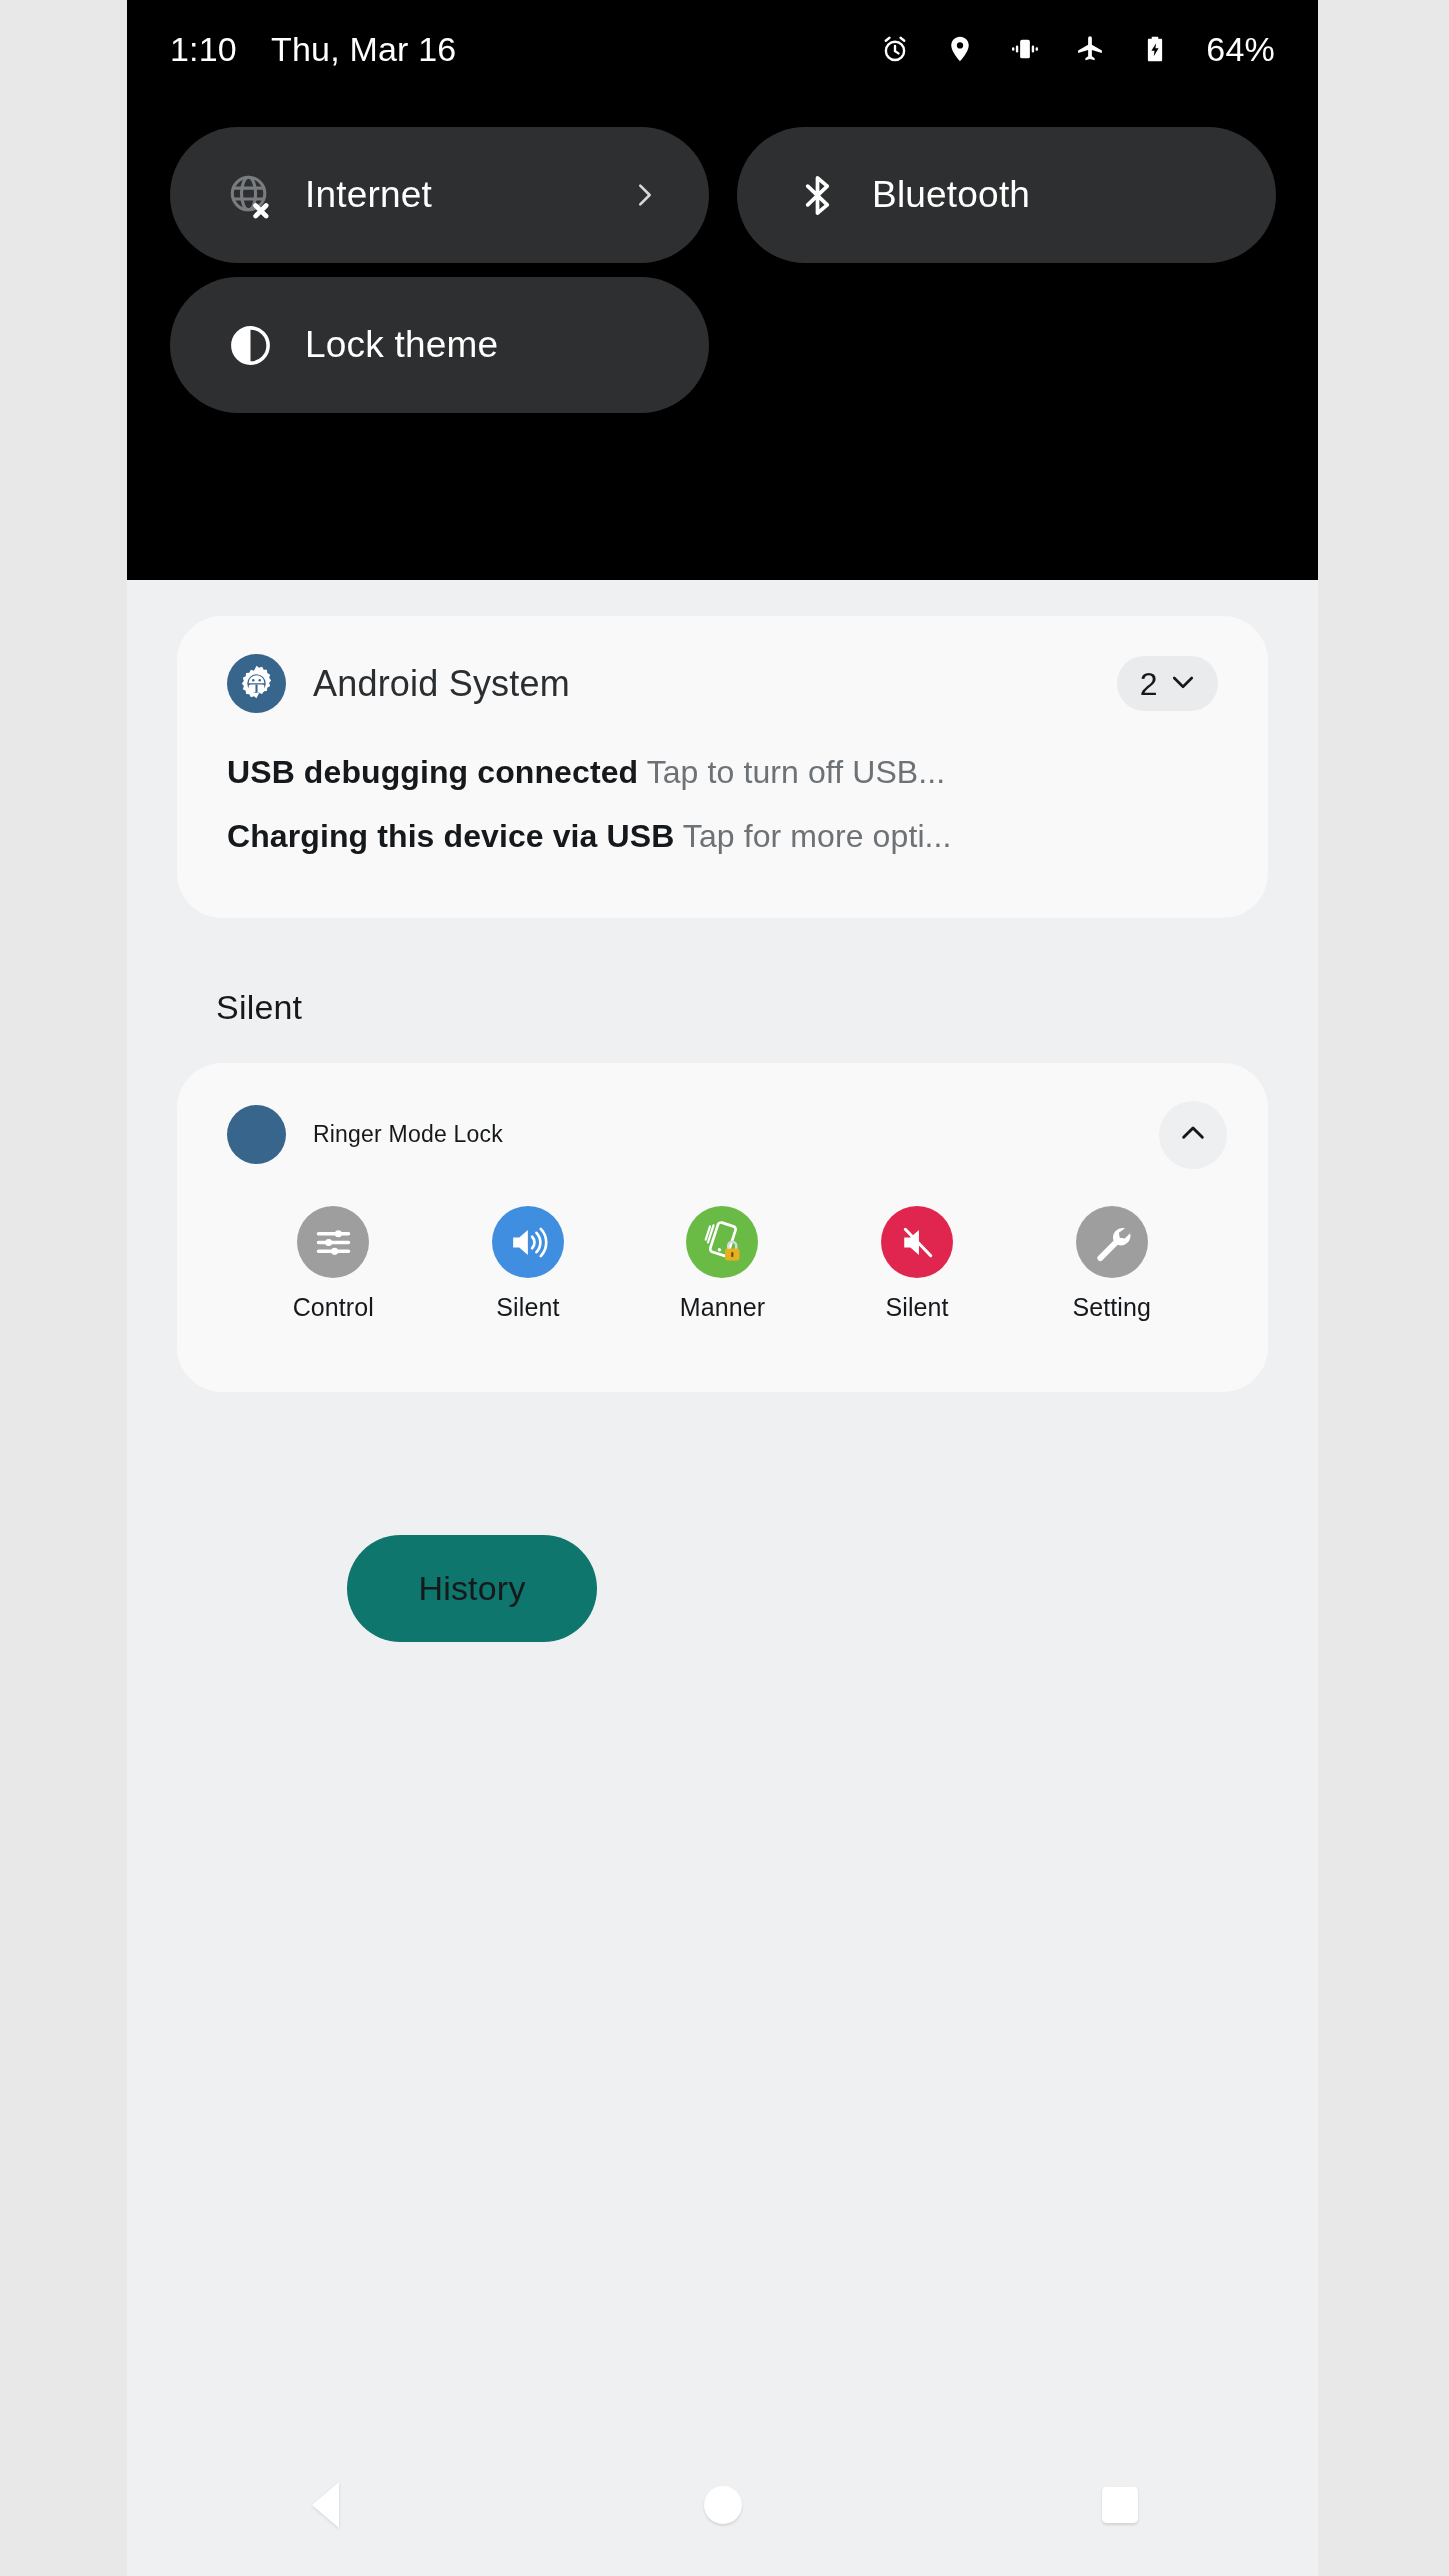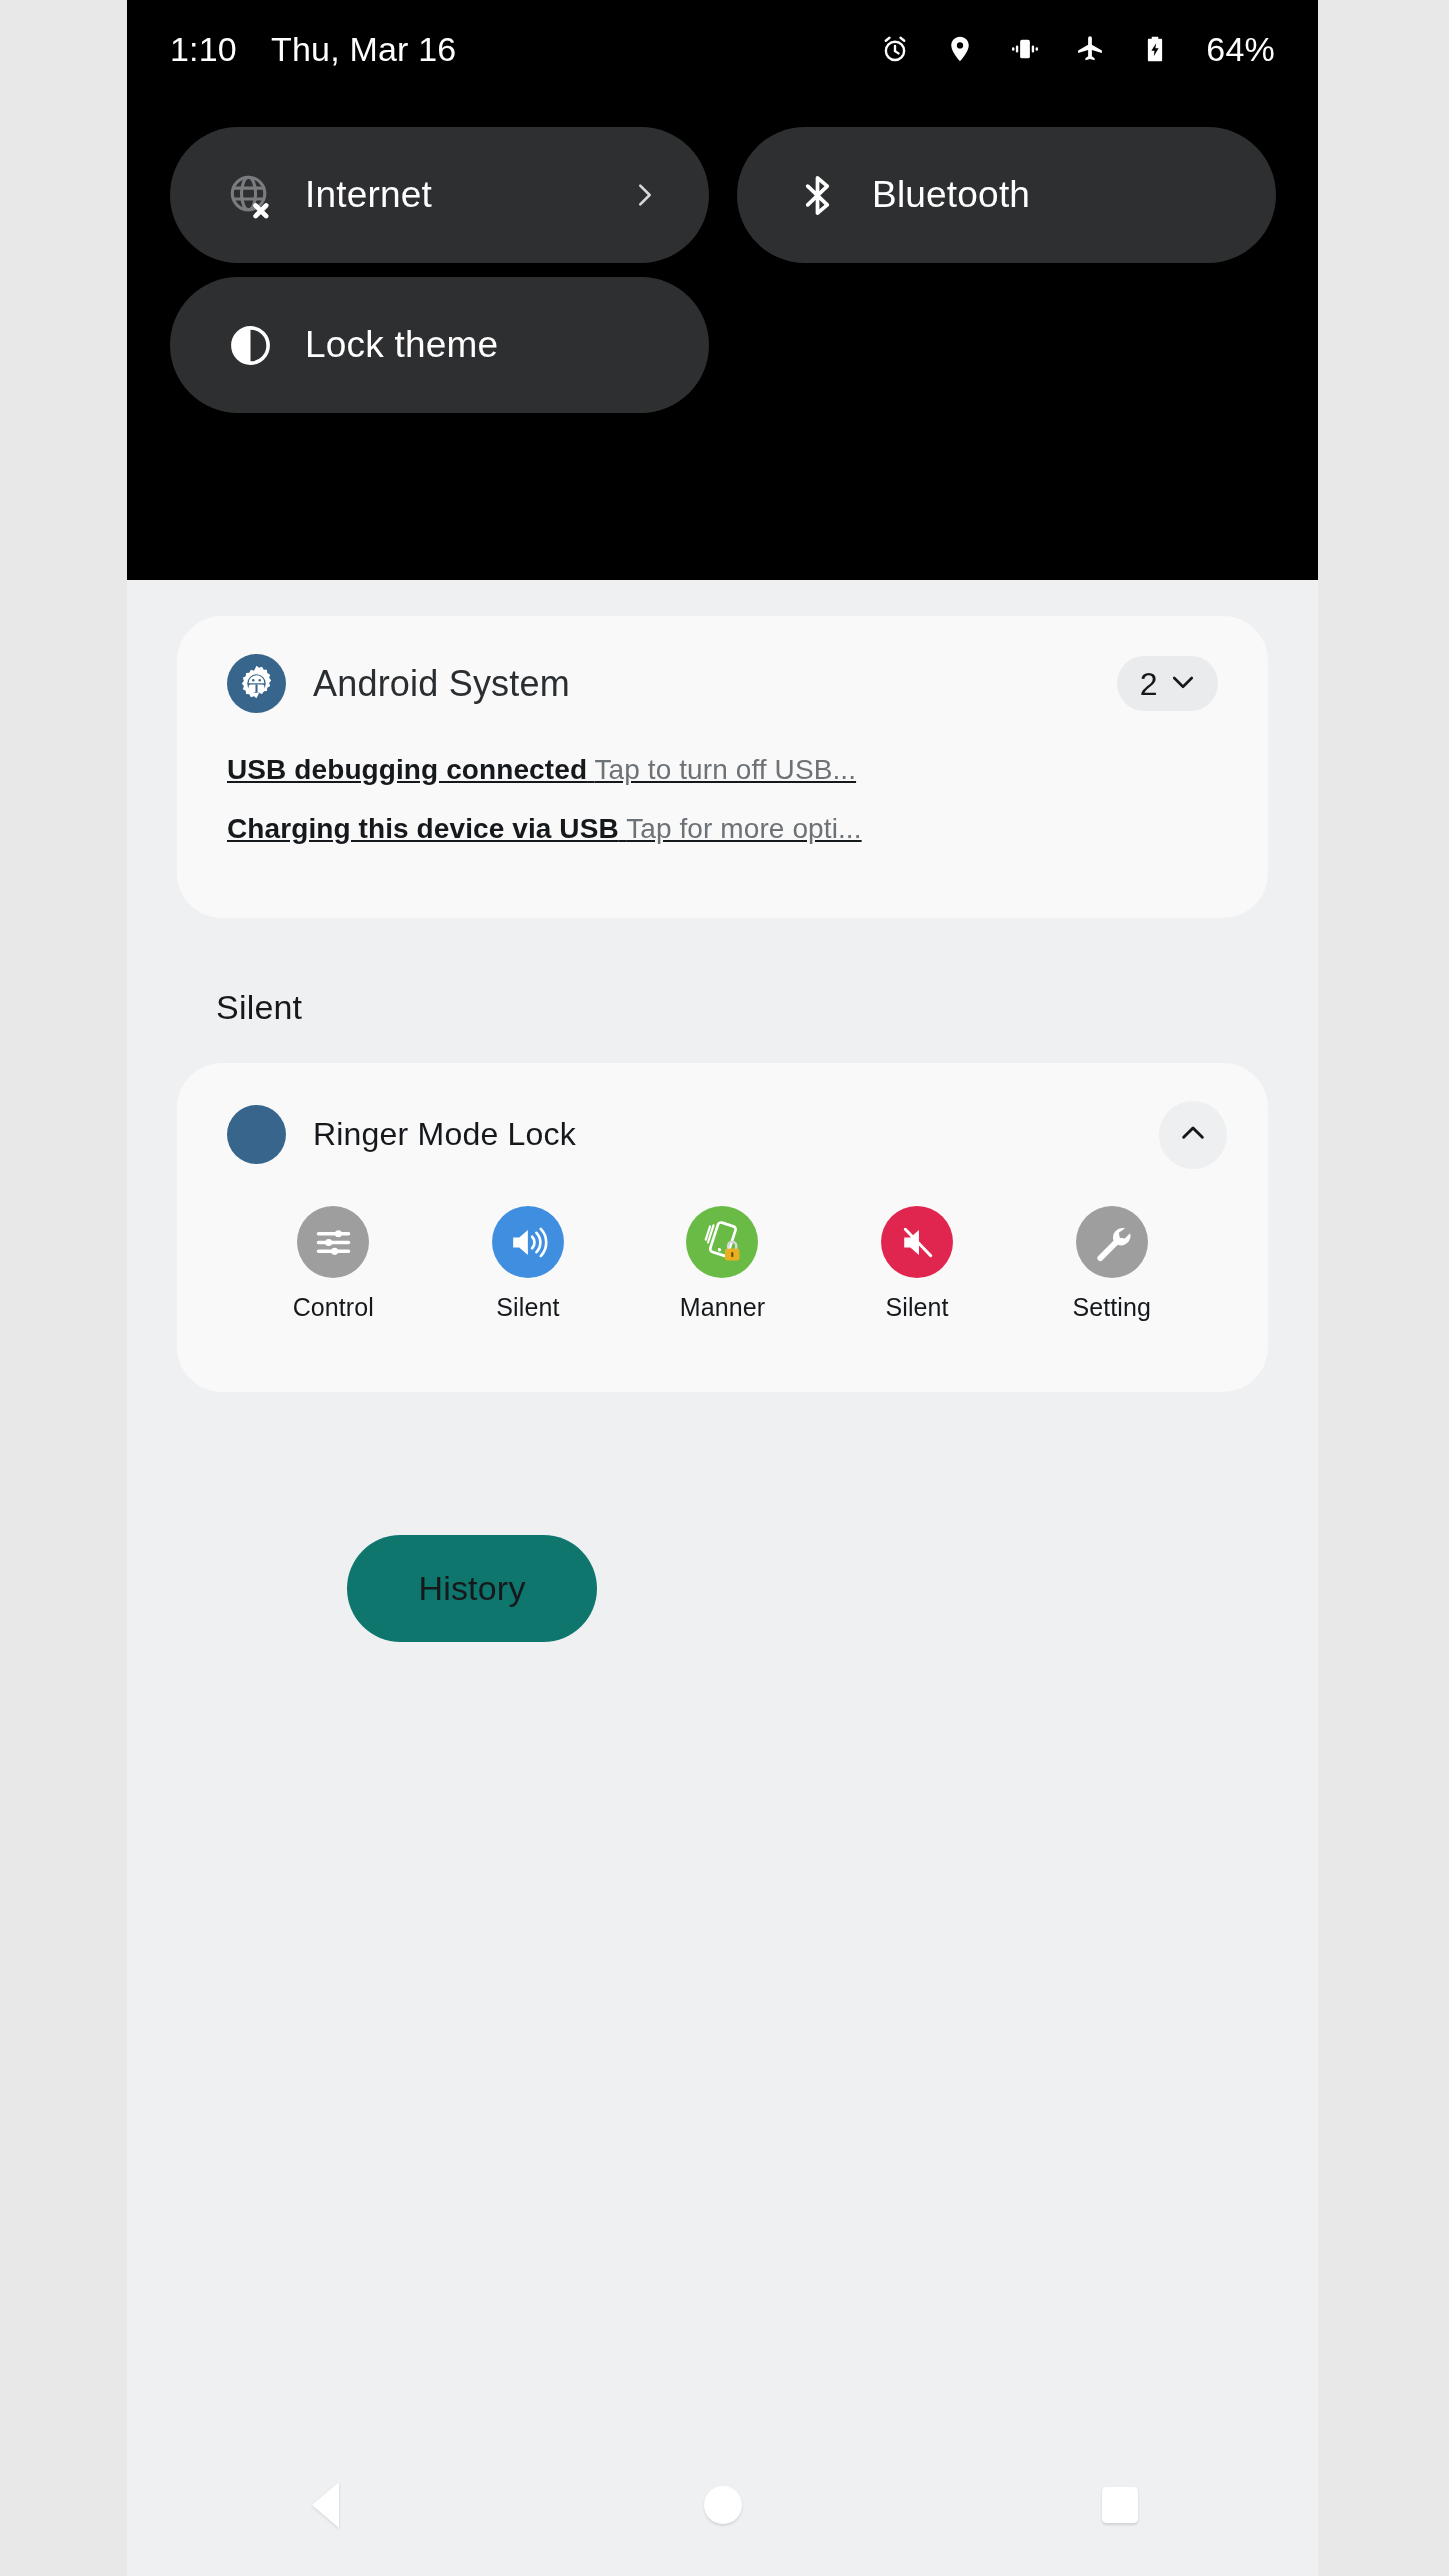--- a/index.html
+++ b/index.html
@@ -174,27 +174,26 @@
     background: #e9ebec;
     border-radius: 36px;
     padding: 10.7px 19.7px 10.7px 23px;
   }
   .count-chip .num {
     font-size: 32px;
     color: #16191c;
     line-height: 1;
   }
   .notif-line {
-    font-size: 28px;
+    font-size: 32px;
     color: #16191c;
     letter-spacing: 0.1px;
     white-space: nowrap;
     overflow: hidden;
     text-overflow: ellipsis;
-    text-decoration: underline;
   }
   #notif-line-1 { margin-top: 41px; }
   #notif-line-2 { margin-top: 27px; }
   .notif-line .sub { color: #6d7276; }
 
   
   #silent-label {
     position: absolute;
     left: 89px;
     top: 408px;
@@ -214,21 +213,21 @@
   }
   .ringer-dot {
     width: 59px;
     height: 59px;
     border-radius: 50%;
     background: #38658c;
     flex: 0 0 auto;
   }
   .ringer-title {
     margin-left: 27px;
-    font-size: 32px;
+    font-size: 23px;
     color: #16191c;
     letter-spacing: 0.2px;
   }
   .collapse-btn {
     width: 68px;
     height: 68px;
     border-radius: 50%;
     background: #eeeff0;
     display: flex;
     align-items: center;

